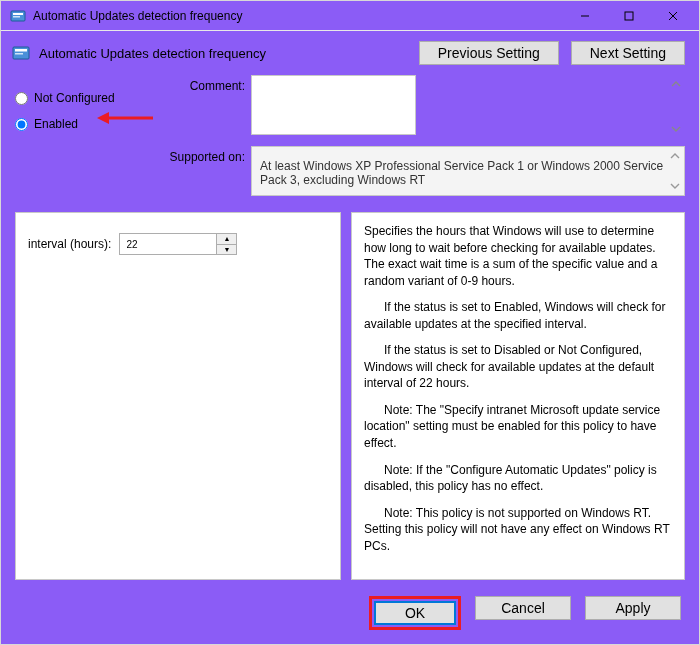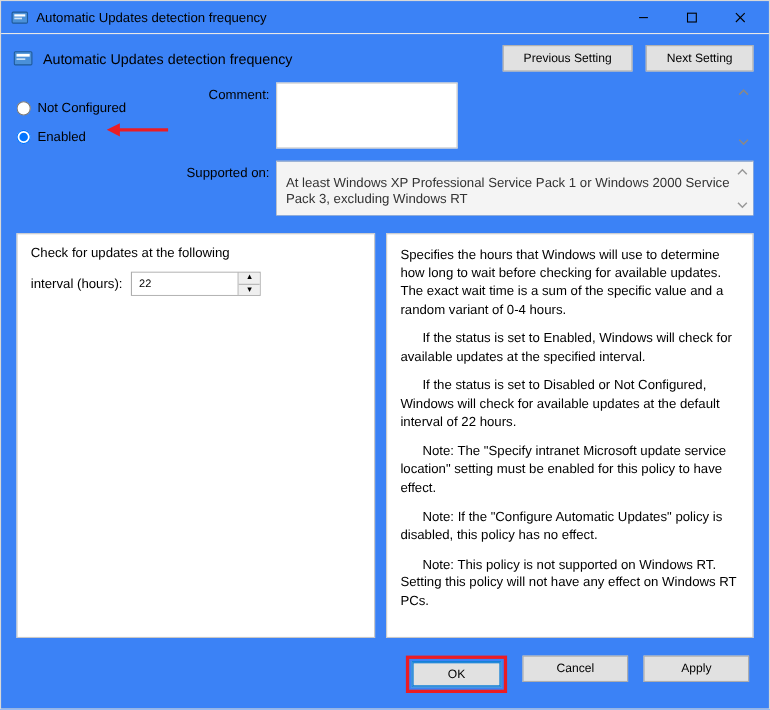--- a/index.html
+++ b/index.html
@@ -1,26 +1,26 @@
 <!DOCTYPE html>
 <html><head>
 <meta charset="utf-8">
 <style>
   * { box-sizing: border-box; font-family: "Segoe UI", Tahoma, sans-serif; }
   body { margin: 0; background: #fff; font-size: 12px; color: #000; }
-  .window { width: 700px; height: 645px; border: 1px solid #d8d8d8; display: flex; flex-direction: column; background:#3b82f6;}
+  .window { width: 700px; height: 645px; border: 1px solid #d8d8d8; display: flex; flex-direction: column; background:#8b5cf6;}
   .titlebar { height: 30px; display: flex; align-items: center; padding: 0 4px; border-bottom: 1px solid #e8e8e8;}
   .titlebar .icon { width: 18px; height:18px; margin: 0 6px 0 4px; display:inline-flex; align-items:center; justify-content:center;}
   .titlebar .title { flex:1; font-size:12px; color:#000;}
   .tb-btn { width:44px; height:28px; display:flex; align-items:center; justify-content:center; color:#222;}
   .header-row { display:flex; align-items:center; padding:10px 14px 6px 10px; }
   .header-row .icon { width:20px; height:20px; margin-right:8px; display:inline-flex; align-items:center; justify-content:center;}
   .header-row .ht { font-size:13px; color:#000;}
   .nav-buttons { margin-left:auto; display:flex; gap:12px; }
-  .btn { background:#e1e1e1; border:1px solid #adadad; padding:4px 18px; font-size:11px; min-width:96px; height:24px; display:flex; align-items:center; justify-content:center; cursor:pointer;}
+  .btn { background:#e1e1e1; border:1px solid #adadad; padding:4px 18px; font-size:14px; min-width:96px; height:24px; display:flex; align-items:center; justify-content:center; cursor:pointer;}
   .upper { display:flex; padding:4px 14px 4px 14px; }
   .radios { width:130px; padding-top:4px;}
   .radio-row { display:flex; align-items:flex-end; height:26px; cursor:pointer; position:relative;}
   .radio-row input { margin:0 6px 0 0;}
   .arrow { position:absolute; left:82px; top:6px; width:56px; height:14px; pointer-events:none; }
   .fields { flex:1; }
   .field-row { display:flex; margin-bottom:8px;margin-left:18px;}
   .field-label { width:88px; padding-top:4px; text-align:right; padding-right:6px; color:#000;}
   .textarea { flex:1; height:60px; border:1px solid #c8c8c8; background:#fff; resize:none; font-size:12px; padding:4px; position:relative;}
   .supported-box { flex:1; border:1px solid #c8c8c8; background:#f4f4f4; color:#333; padding:12px 8px; height:50px; overflow:auto; position:relative;}
@@ -138,35 +138,34 @@
               </svg>
           </span>
         </div>
       </div>
     </div>
   </div>
 
 
   <div class="panes">
     <div class="pane options-pane">
-      <div>Check for updates at the following</div>
       <div class="spin-row">
         <span class="spin-label">interval (hours):</span>
         <div class="spinner">
           <input type="text" value="22" style="">
           <div class="spin-btns">
             <div>▲</div>
             <div>▼</div>
           </div>
         </div>
       </div>
     </div>
 
     <div class="pane help-pane">
-      <p>Specifies the hours that Windows will use to determine how long to wait before checking for available updates. The exact wait time is a sum of the specific value and a random variant of 0-4 hours.</p>
+      <p>Specifies the hours that Windows will use to determine how long to wait before checking for available updates. The exact wait time is a sum of the specific value and a random variant of 0-9 hours.</p>
       <p style="white-space:pre-wrap;">      If the status is set to Enabled, Windows will check for available updates at the specified interval.</p>
       <p style="white-space:pre-wrap;">      If the status is set to Disabled or Not Configured, Windows will check for available updates at the default interval of 22 hours.</p>
       <p style="white-space:pre-wrap;">      Note: The "Specify intranet Microsoft update service location" setting must be enabled for this policy to have effect.</p>
       <p style="white-space:pre-wrap;">      Note: If the "Configure Automatic Updates" policy is disabled, this policy has no effect.</p>
       <p style="white-space:pre-wrap;">      Note: This policy is not supported on Windows RT. Setting this policy will not have any effect on Windows RT PCs.</p>
     </div>
   </div>
 
   <div class="footer">
     <div class="ok-wrap">

